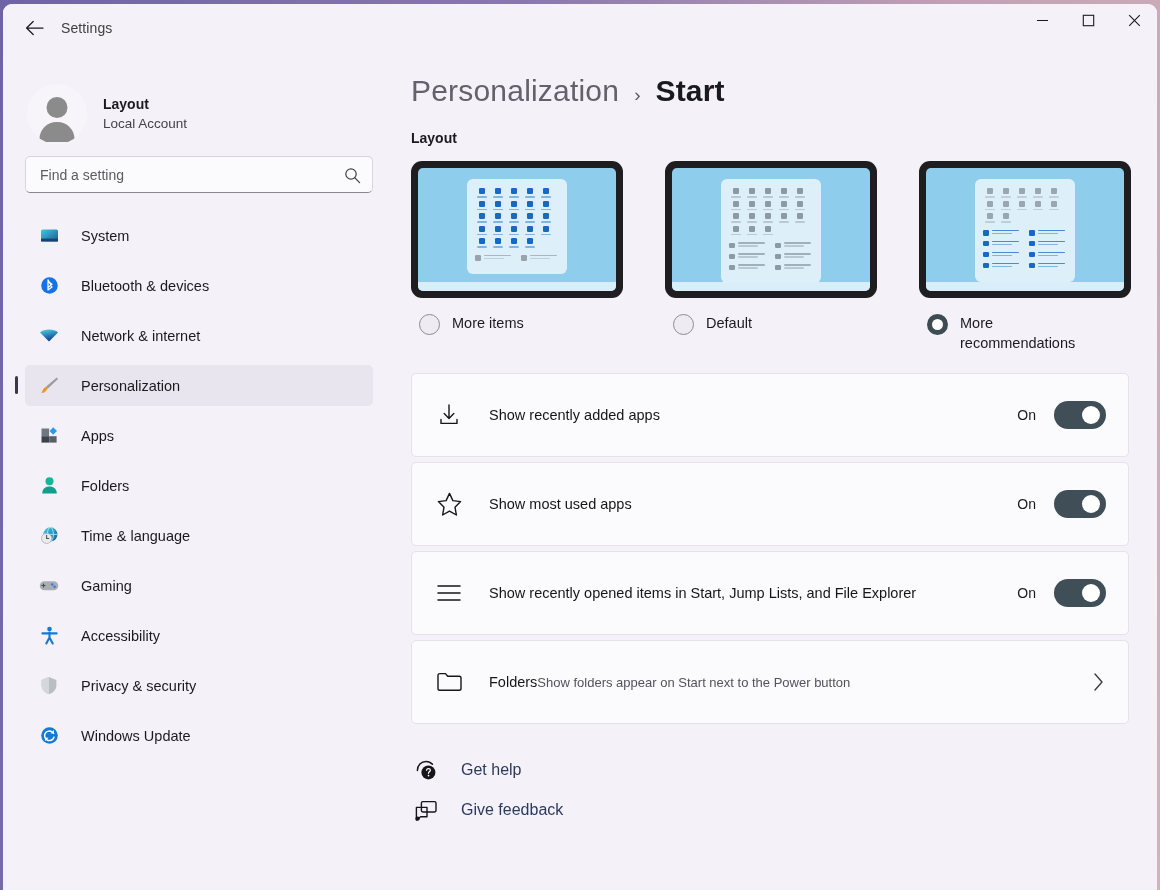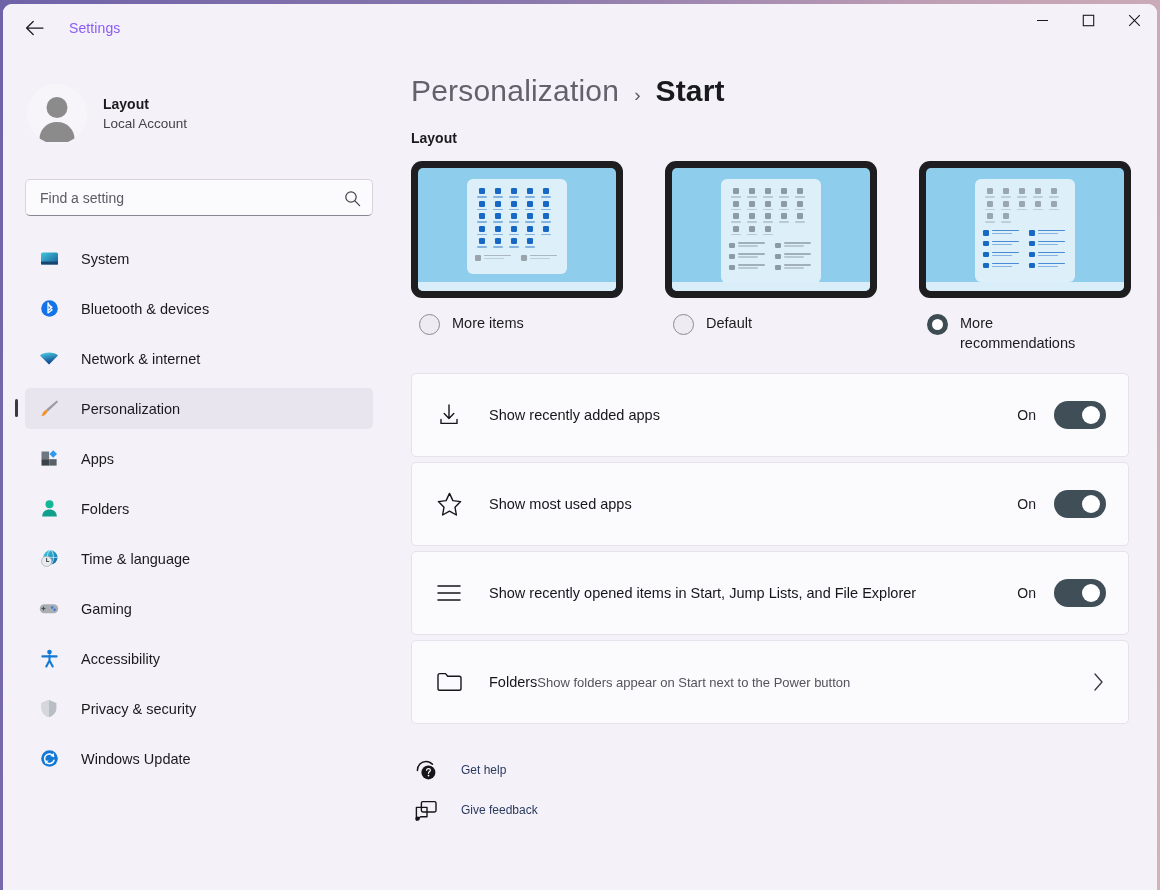--- a/index.html
+++ b/index.html
@@ -42,22 +42,22 @@
   }
   #back-button {
     width: 38px; height: 34px;
     margin-left: 12px;
     display: flex; align-items: center; justify-content: center;
     border-radius: 5px;
     cursor: pointer;
   }
   #app-title {
     font-size: 14px;
-    color: #8b5cf6;
-    margin-left: 16px;
+    color: #404040;
+    margin-left: 8px;
     letter-spacing: .1px;
     text-align: right;
   }
   #window-controls {
     position: absolute;
     right: 0; top: 0;
     display: flex; height: 48px;
   }
   .wc {
     width: 46px; height: 33px;
@@ -108,21 +108,20 @@
   #account-name {
     font-size: 14px; font-weight: bold; color: #1b1b1f;
     line-height: 19px;
   }
   #account-type {
     font-size: 13.5px; color: #44434a; line-height: 20px;
   }
 
   #search-wrap {
     position: relative;
-    margin-top: 23px;
     height: 37px;
     border-radius: 16px;
   }
   #search-input {
     width: 100%; height: 37px;
     border-radius: 5px;
     border: 1px solid #d8d4de;
     border-bottom: 1.6px solid #8b8792;
     background: #fbfaFD;
     font-size: 14px;
@@ -339,21 +338,21 @@
     height: 40px;
     cursor: pointer;
   }
   .flink-icon {
     width: 30px; flex: 0 0 30px;
     display: flex; align-items: center; justify-content: center;
     color: #16161a;
   }
   .flink-label {
     margin-left: 20px;
-    font-size: 12px;
+    font-size: 16px;
     color: #2a3a5e;
   }
 </style>
 </head>
 <body>
 
 <div id="window">
 <div id="window-inner">
 
   <div id="titlebar">

